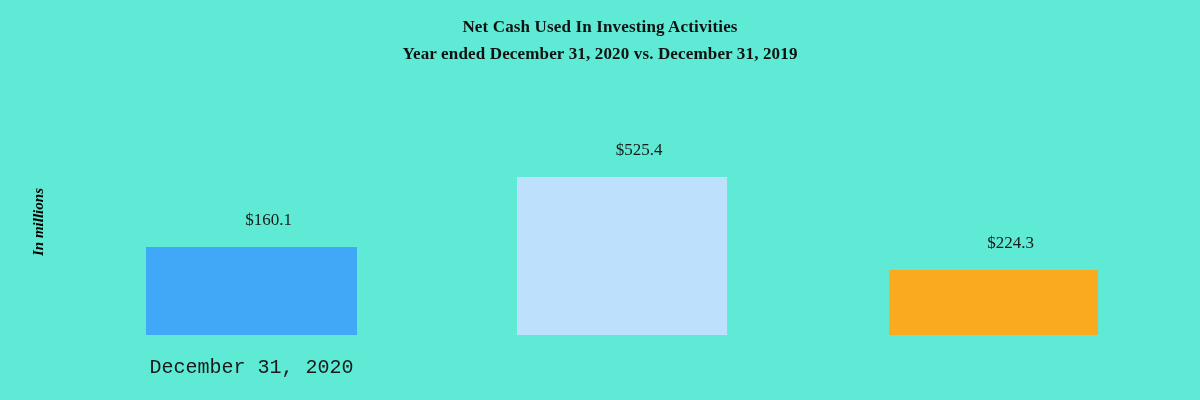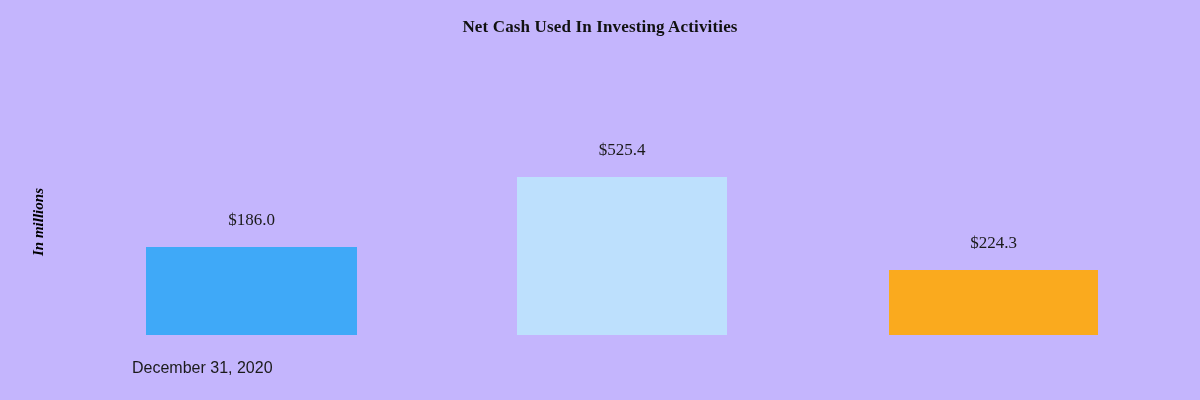--- a/index.html
+++ b/index.html
@@ -5,21 +5,21 @@
 <style>
   html, body {
     margin: 0;
     padding: 0;
     background: #ffffff;
   }
   #chart-root {
     position: relative;
     width: 1200px;
     height: 400px;
-    background: #c4b5fd;
+    background: #5eead4;
     overflow: hidden;
     font-family: "Liberation Serif", "DejaVu Serif", serif;
     color: #000000;
   }
 
   
   .chart-title {
     position: absolute;
     left: 0;
     top: 13px;
@@ -70,21 +70,21 @@
   }
 
   .bar-group {
     position: absolute;
     bottom: 0;
     height: 400px;
   }
 
   .bar-value-label {
     position: absolute;
-    left: 0;
+    left: 17px;
     width: 100%;
     text-align: center;
     font-family: "Liberation Serif", "DejaVu Serif", serif;
     font-weight: normal;
     font-size: 17px;
     line-height: 20px;
     color: #1a1a1a;
     white-space: nowrap;
   }
 
@@ -92,45 +92,46 @@
     position: absolute;
     left: 0;
     width: 100%;
   }
 
   .bar-category-label {
     position: absolute;
     left: -14px;
     width: calc(100% + 28px);
     top: 358px;
-    text-align: left;
-    font-family: Liberation Sans, sans-serif;
-    font-size: 16px;
+    text-align: center;
+    font-family: Liberation Mono, monospace;
+    font-size: 20px;
     line-height: 20px;
     color: #1a1a1a;
     white-space: nowrap;
   }
 </style>
 </head>
 <body>
 
 <div id="chart-root">
 
   <div class="chart-title">
     <span class="title-line">Net Cash Used In Investing Activities</span>
+    <span class="title-line">Year ended December 31, 2020 vs. December 31, 2019</span>
   </div>
 
   <div class="y-axis-label">
     <span class="y-axis-label-text">In millions</span>
   </div>
 
   <div class="plot-area">
 
     <div class="bar-group" style="left:146px; width:211px;">
-      <span class="bar-value-label" style="top:210px;">$186.0</span>
+      <span class="bar-value-label" style="top:210px;">$160.1</span>
       <div class="bar-rect" style="top:247px; height:88px; background:#3FA9F8;"></div>
       <span class="bar-category-label">December 31, 2020</span>
     </div>
 
     <div class="bar-group" style="left:517px; width:210px;">
       <span class="bar-value-label" style="top:140px;">$525.4</span>
       <div class="bar-rect" style="top:177px; height:158px; background:#BDE0FD;"></div>
     </div>
 
     <div class="bar-group" style="left:889px; width:209px;">

